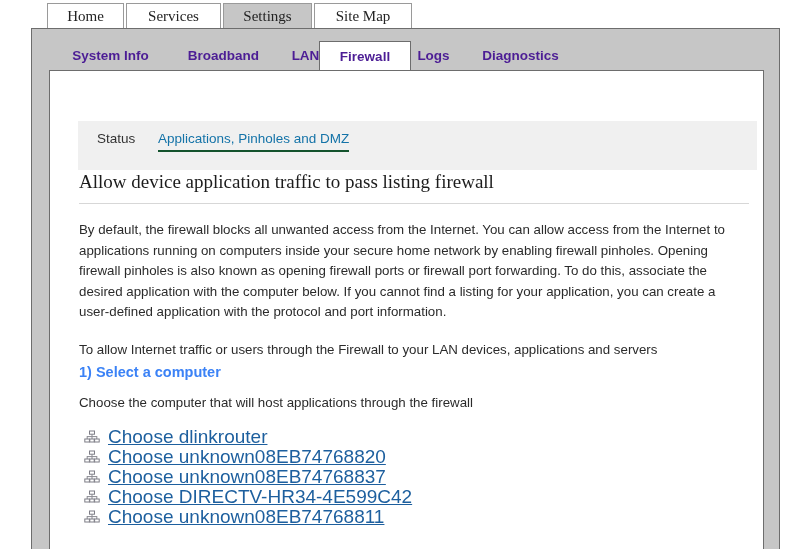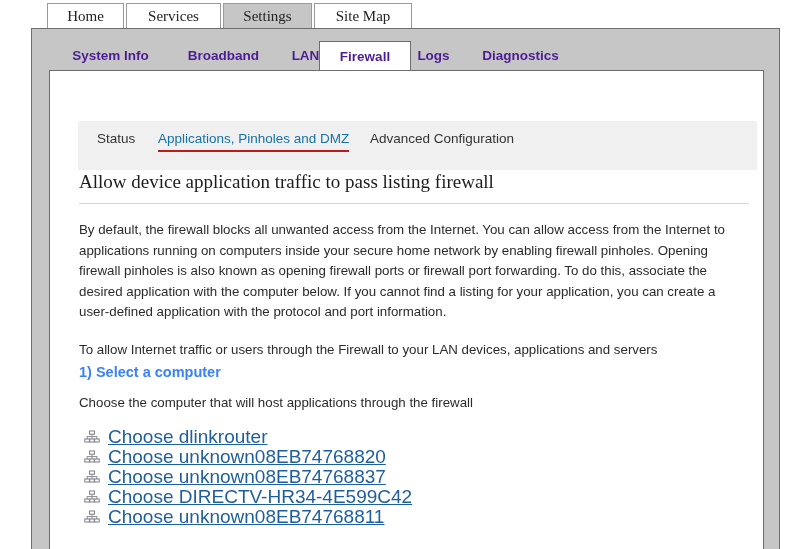--- a/index.html
+++ b/index.html
@@ -123,21 +123,21 @@
     font-family: "Liberation Sans", sans-serif;
     font-size: 13.5px;
     color: #333333;
     line-height: 19px;
     cursor: pointer;
     white-space: nowrap;
     padding-bottom: 2px;
   }
   .third-tab.active {
     color: #1473a8;
-    border-bottom: 2px solid #b91c1c;
+    border-bottom: 2px solid #14532d;
   }
   #ttab-status   { left: 19px; }
   #ttab-apps     { left: 80px; }
   #ttab-advanced { left: 292px; }
 
   
   #body-region {
     position: absolute;
     left: 29px;
     top: 100px;
@@ -228,21 +228,20 @@
     <div class="sub-tab active" id="stab-firewall">Firewall</div>
     <div class="sub-tab" id="stab-logs">Logs</div>
     <div class="sub-tab" id="stab-diagnostics">Diagnostics</div>
   </div>
 
   <div id="content-card">
 
     <div id="third-tabs">
       <div class="third-tab" id="ttab-status">Status</div>
       <div class="third-tab active" id="ttab-apps">Applications, Pinholes and DMZ</div>
-      <div class="third-tab" id="ttab-advanced">Advanced Configuration</div>
     </div>
 
     <div id="body-region">
 
       <h1 id="page-title">Allow device application traffic to pass listing firewall</h1>
       <div id="title-rule"></div>
 
       <p class="body-text" id="intro-paragraph">By default, the firewall blocks all unwanted access from the Internet. You can allow access from the Internet to applications running on computers inside your secure home network by enabling firewall pinholes. Opening firewall pinholes is also known as opening firewall ports or firewall port forwarding. To do this, associate the desired application with the computer below. If you cannot find a listing for your application, you can create a user-defined application with the protocol and port information.</p>
 
       <p class="body-text" id="allow-line">To allow Internet traffic or users through the Firewall to your LAN devices, applications and servers</p>

